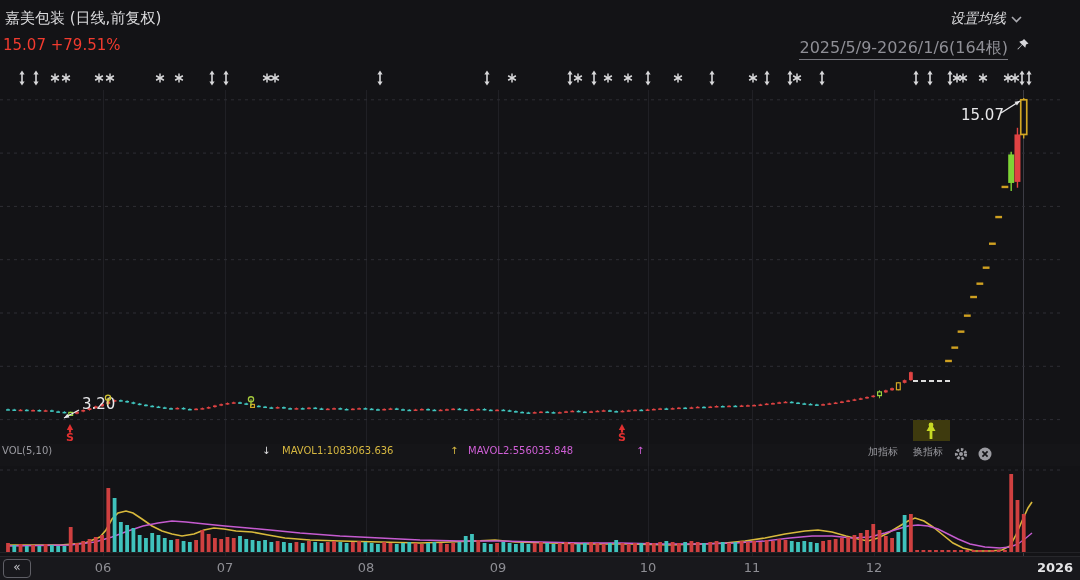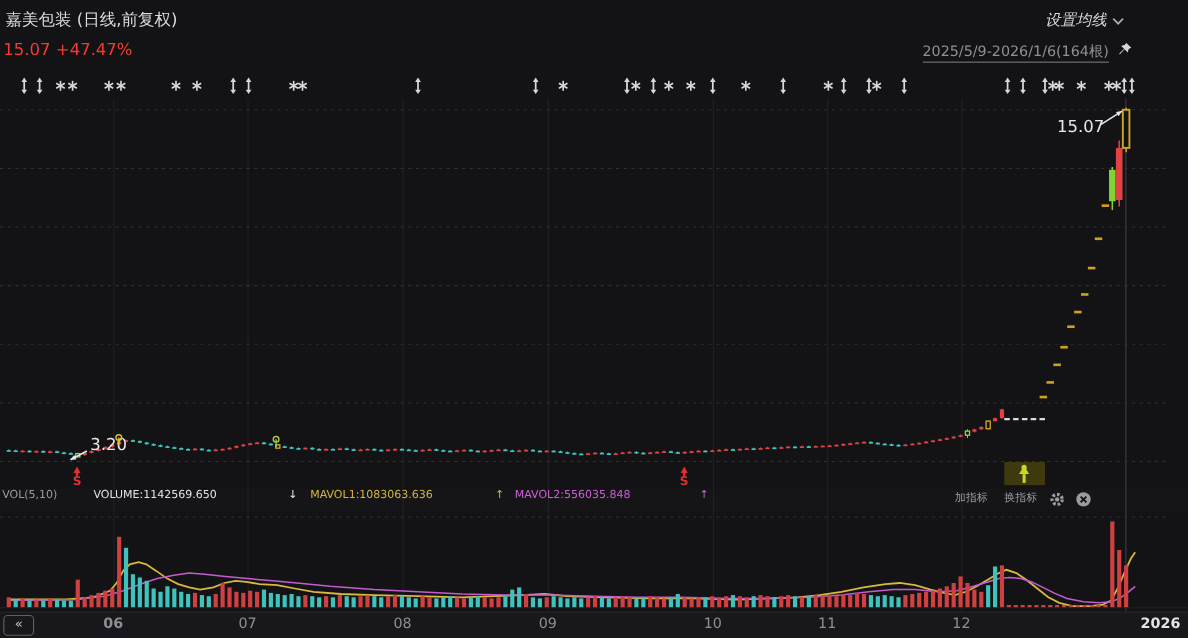--- a/index.html
+++ b/index.html
@@ -3,21 +3,21 @@
 <meta charset="utf-8">
 <style>
   html,body{margin:0;padding:0;background:#131316;width:1080px;height:580px;overflow:hidden;
     font-family:"DejaVu Sans","Liberation Sans",sans-serif;-webkit-font-smoothing:antialiased;}
   #stage{position:relative;width:1080px;height:580px;background:#131316;}
   #chart{position:absolute;left:0;top:0;z-index:1;}
   .hdr{position:absolute;z-index:3;white-space:nowrap;}
   #title{left:5px;top:9px;font-size:15px;color:#dcdcde;}
   #pricebar{left:3px;top:36px;font-size:15px;font-weight:500;color:#f23b2f;}
   #maset{right:58px;top:10px;font-size:14px;color:#d8d8da;cursor:pointer;display:flex;align-items:center;gap:5px;font-style:italic;}
-  #daterange{right:72px;top:38px;font-size:13px;color:#8f8f96;border-bottom:1px solid #77777e;cursor:pointer;text-align:center;}
+  #daterange{right:72px;top:38px;font-size:16px;color:#8f8f96;border-bottom:1px solid #77777e;cursor:pointer;text-align:center;}
   #pin{position:absolute;right:50px;top:38px;z-index:3;cursor:pointer;}
   #volhdr{position:absolute;left:0;top:444px;width:1080px;height:22px;z-index:3;font-size:10px;background:rgba(255,255,255,0.012);}
   #volhdr span{position:absolute;top:1px;}
   .vh-gray{color:#9a9aa0;}
   .vh-white{color:#e3e3e5;}
   .vh-yellow{color:#d6b740;}
   .vh-mag{color:#cf5fd6;}
   .vh-btn{cursor:pointer;color:#9a9aa0;}
   #gearwrap{position:absolute;left:953px;top:2px;cursor:pointer;}
   #closewrap{position:absolute;left:977px;top:2px;cursor:pointer;}
@@ -678,57 +678,56 @@
         <line x1="108" y1="397.747" x2="108" y2="404.747" stroke="#d2c433" stroke-width="1.2"></line>
         <circle cx="108" cy="397.747" r="2.6" fill="none" stroke="#d2c433" stroke-width="1.3"></circle>
       </g>
       <g>
         <line x1="251" y1="399.346" x2="251" y2="406.346" stroke="#a5c93d" stroke-width="1.2"></line>
         <circle cx="251" cy="399.346" r="2.6" fill="none" stroke="#a5c93d" stroke-width="1.3"></circle>
       </g>
     </svg>
 
   <div class="hdr" id="title">嘉美包装 (日线,前复权)</div>
-  <div class="hdr" id="pricebar"><span>15.07</span>&nbsp;<span>+47.47%</span></div>
+  <div class="hdr" id="pricebar"><span>15.07</span>&nbsp;<span>+79.51%</span></div>
 
   <div class="hdr" id="maset">
     <span>设置均线</span>
     <svg width="11" height="7" viewBox="0 0 11 7">
       <polyline points="1,1 5.5,5.5 10,1" fill="none" stroke="#a9a9af" stroke-width="1.6"></polyline>
     </svg>
   </div>
 
   <div class="hdr" id="daterange">2025/5/9-2026/1/6(164根)</div>
   <svg id="pin" width="15" height="15" viewBox="0 0 15 15">
     <path d="M9 1 L13.5 5.5 L11 6.5 L10.3 9.8 L7.3 6.8 L3 11.5 L2.4 10.9 L7 6.4 L4.2 3.8 L7.6 2.6 Z" fill="#d6d6da"></path>
   </svg>
 
   <div id="volhdr">
     <span class="vh-gray" style="left:2px">VOL(5,10)</span>
-    <span class="vh-white" style="left:85px">VOLUME:1142569.650</span>
     <span class="vh-white" style="left:262px">↓</span>
     <span class="vh-yellow" style="left:282px">MAVOL1:1083063.636</span>
     <span class="vh-yellow" style="left:450px">↑</span>
     <span class="vh-mag" style="left:468px">MAVOL2:556035.848</span>
     <span class="vh-mag" style="left:636px">↑</span>
     <span class="vh-btn" style="left:868px">加指标</span>
     <span class="vh-btn" style="left:913px">换指标</span>
     <svg id="gearwrap" width="16" height="16" viewBox="0 0 16 16">
       <circle cx="8" cy="8" r="4.6" fill="none" stroke="#9b9ba1" stroke-width="3" stroke-dasharray="2.4 1.8"></circle>
       <circle cx="8" cy="8" r="2" fill="#9b9ba1"></circle>
     </svg>
     <svg id="closewrap" width="16" height="16" viewBox="0 0 16 16">
       <circle cx="8" cy="8" r="6.5" fill="#9b9ba1"></circle>
       <path d="M5.4 5.4 L10.6 10.6 M10.6 5.4 L5.4 10.6" stroke="#131316" stroke-width="1.7"></path>
     </svg>
   </div>
 
   <div id="xaxis">
     <div id="collapse">«</div>
-  <span class="xlab" style="left: 103px; font-weight: bold;">06</span>
+  <span class="xlab" style="left: 103px;">06</span>
       <span class="xlab" style="left: 225px;">07</span>
       <span class="xlab" style="left: 366px;">08</span>
       <span class="xlab" style="left: 498px;">09</span>
       <span class="xlab" style="left: 648px;">10</span>
       <span class="xlab" style="left: 752px;">11</span>
       <span class="xlab" style="left: 874px;">12</span>
       <span class="xlab hl" style="left: 1055px;">2026</span>
     </div>
 
 </div>

